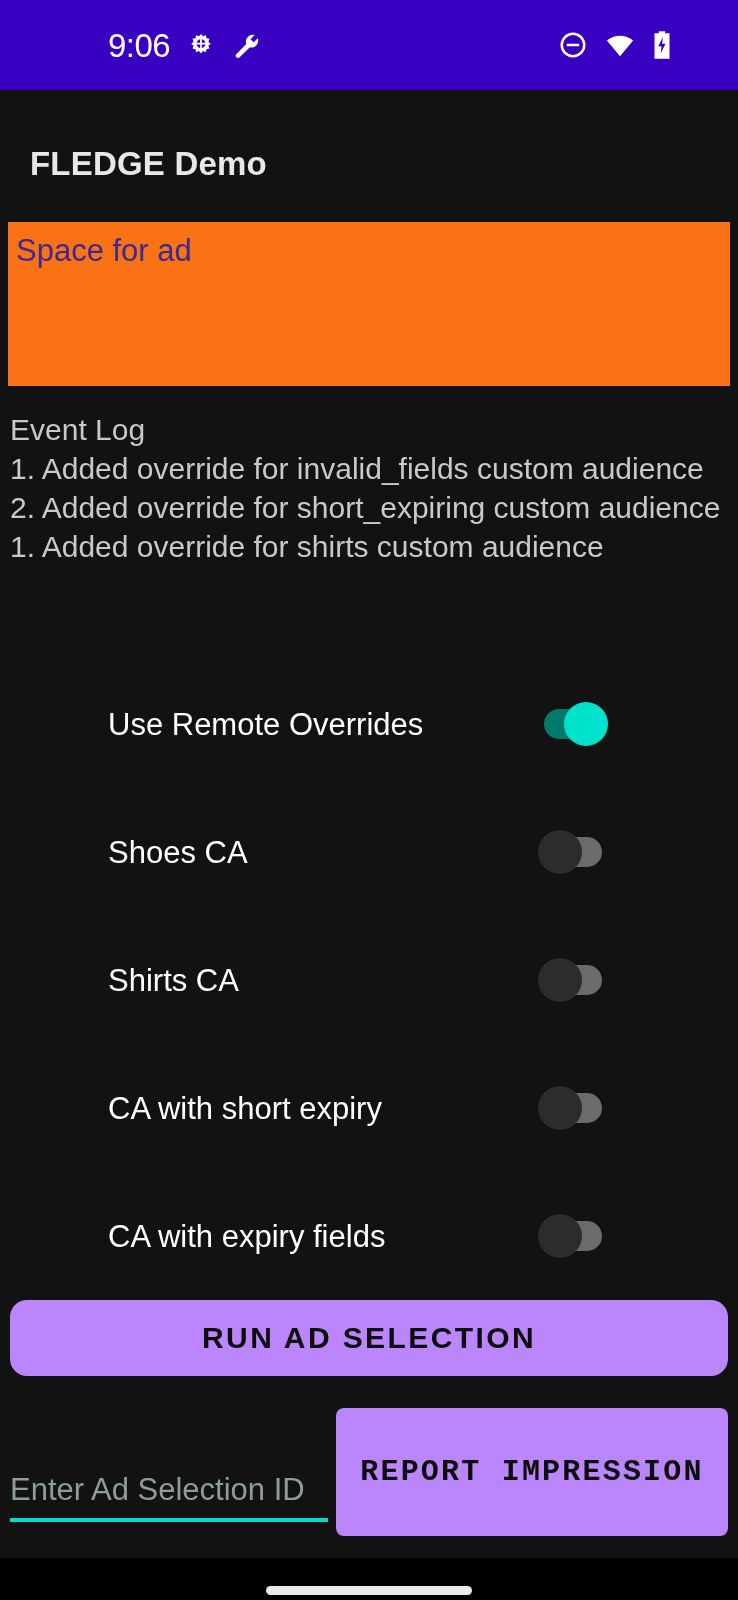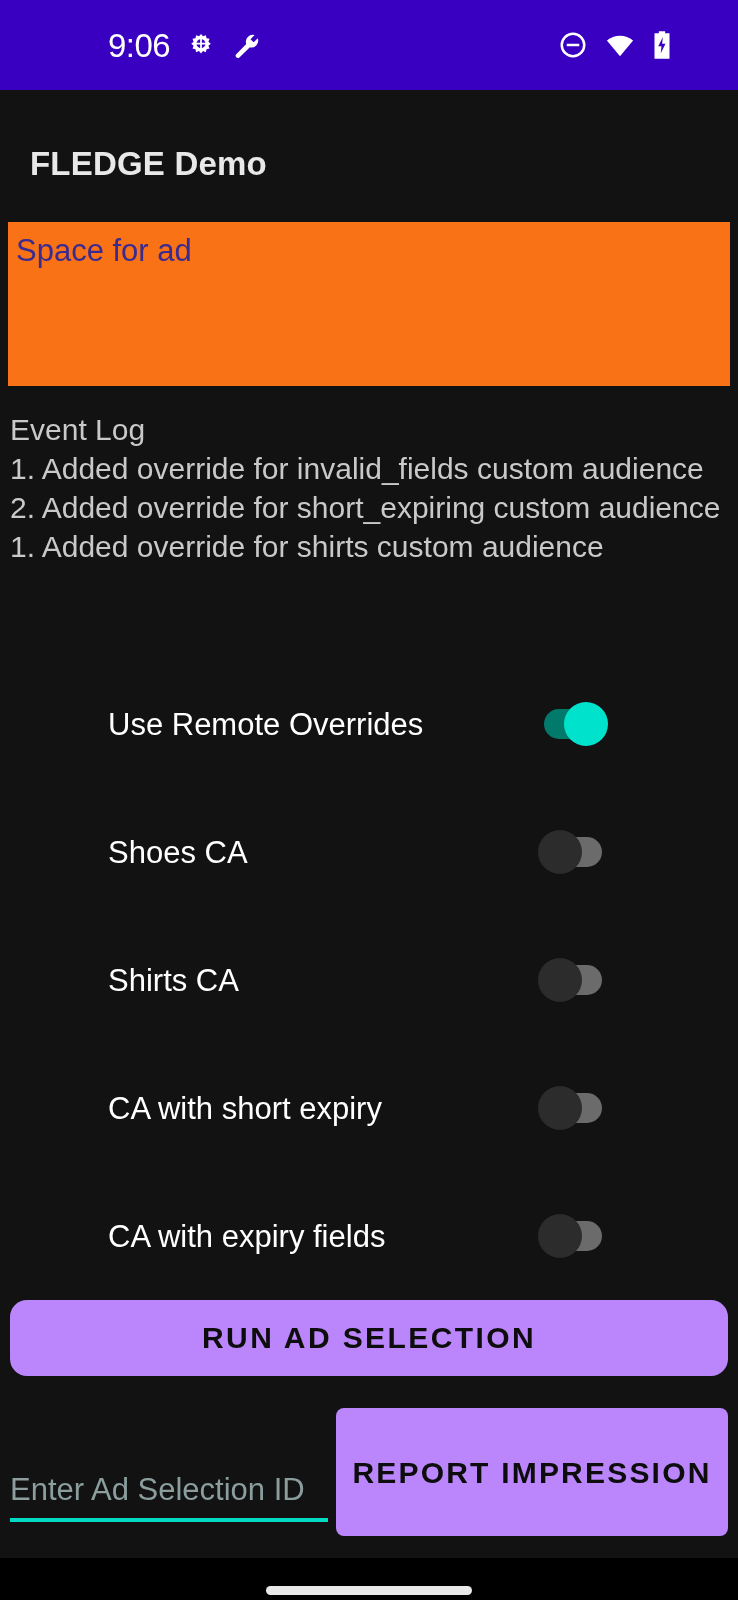--- a/index.html
+++ b/index.html
@@ -197,21 +197,21 @@
 
   .report-btn {
     width: 392px;
     margin-left: 8px;
     margin-right: 10px;
     background: #BB86FC;
     color: #0d0d0d;
     border: none;
     border-radius: 8px;
     height: 128px;
-    font-family: Liberation Sans, sans-serif;
+    font-family: Liberation Mono, monospace;
     font-size: 30px;
     font-weight: bold;
     letter-spacing: 2.2px;
     line-height: 45px;
     cursor: pointer;
     flex: 0 0 auto;
   }
 
   
   .nav-bar {

